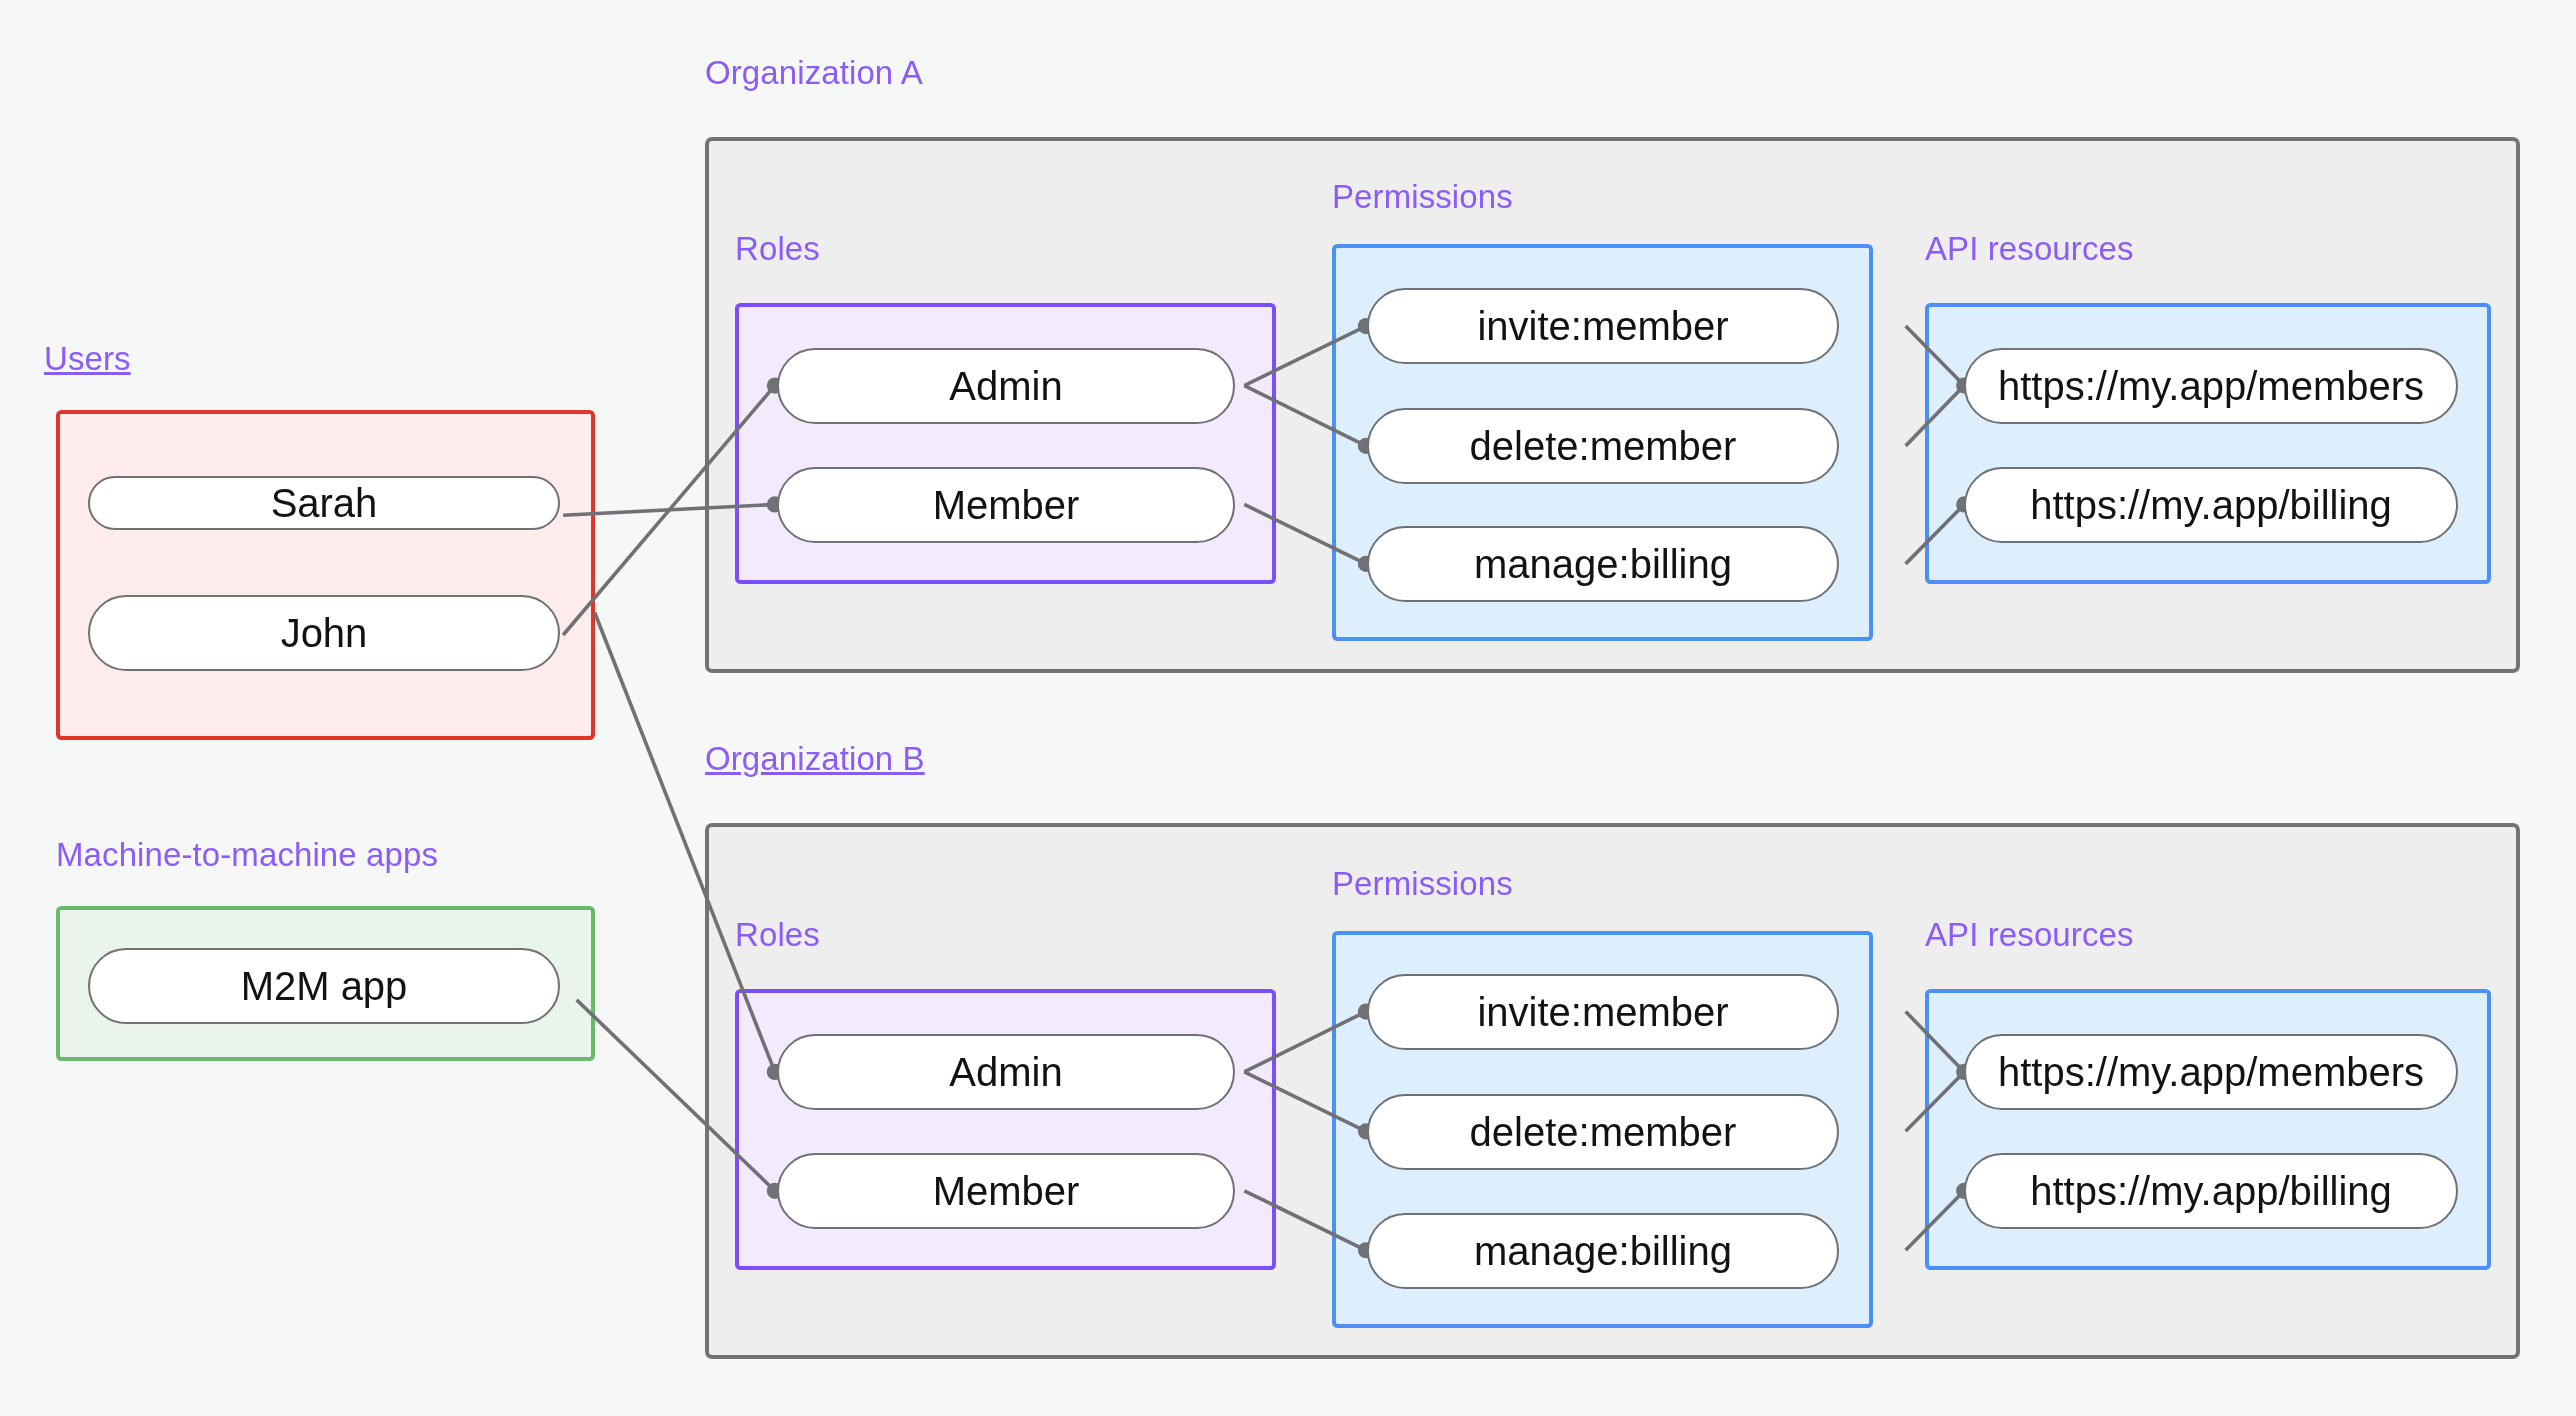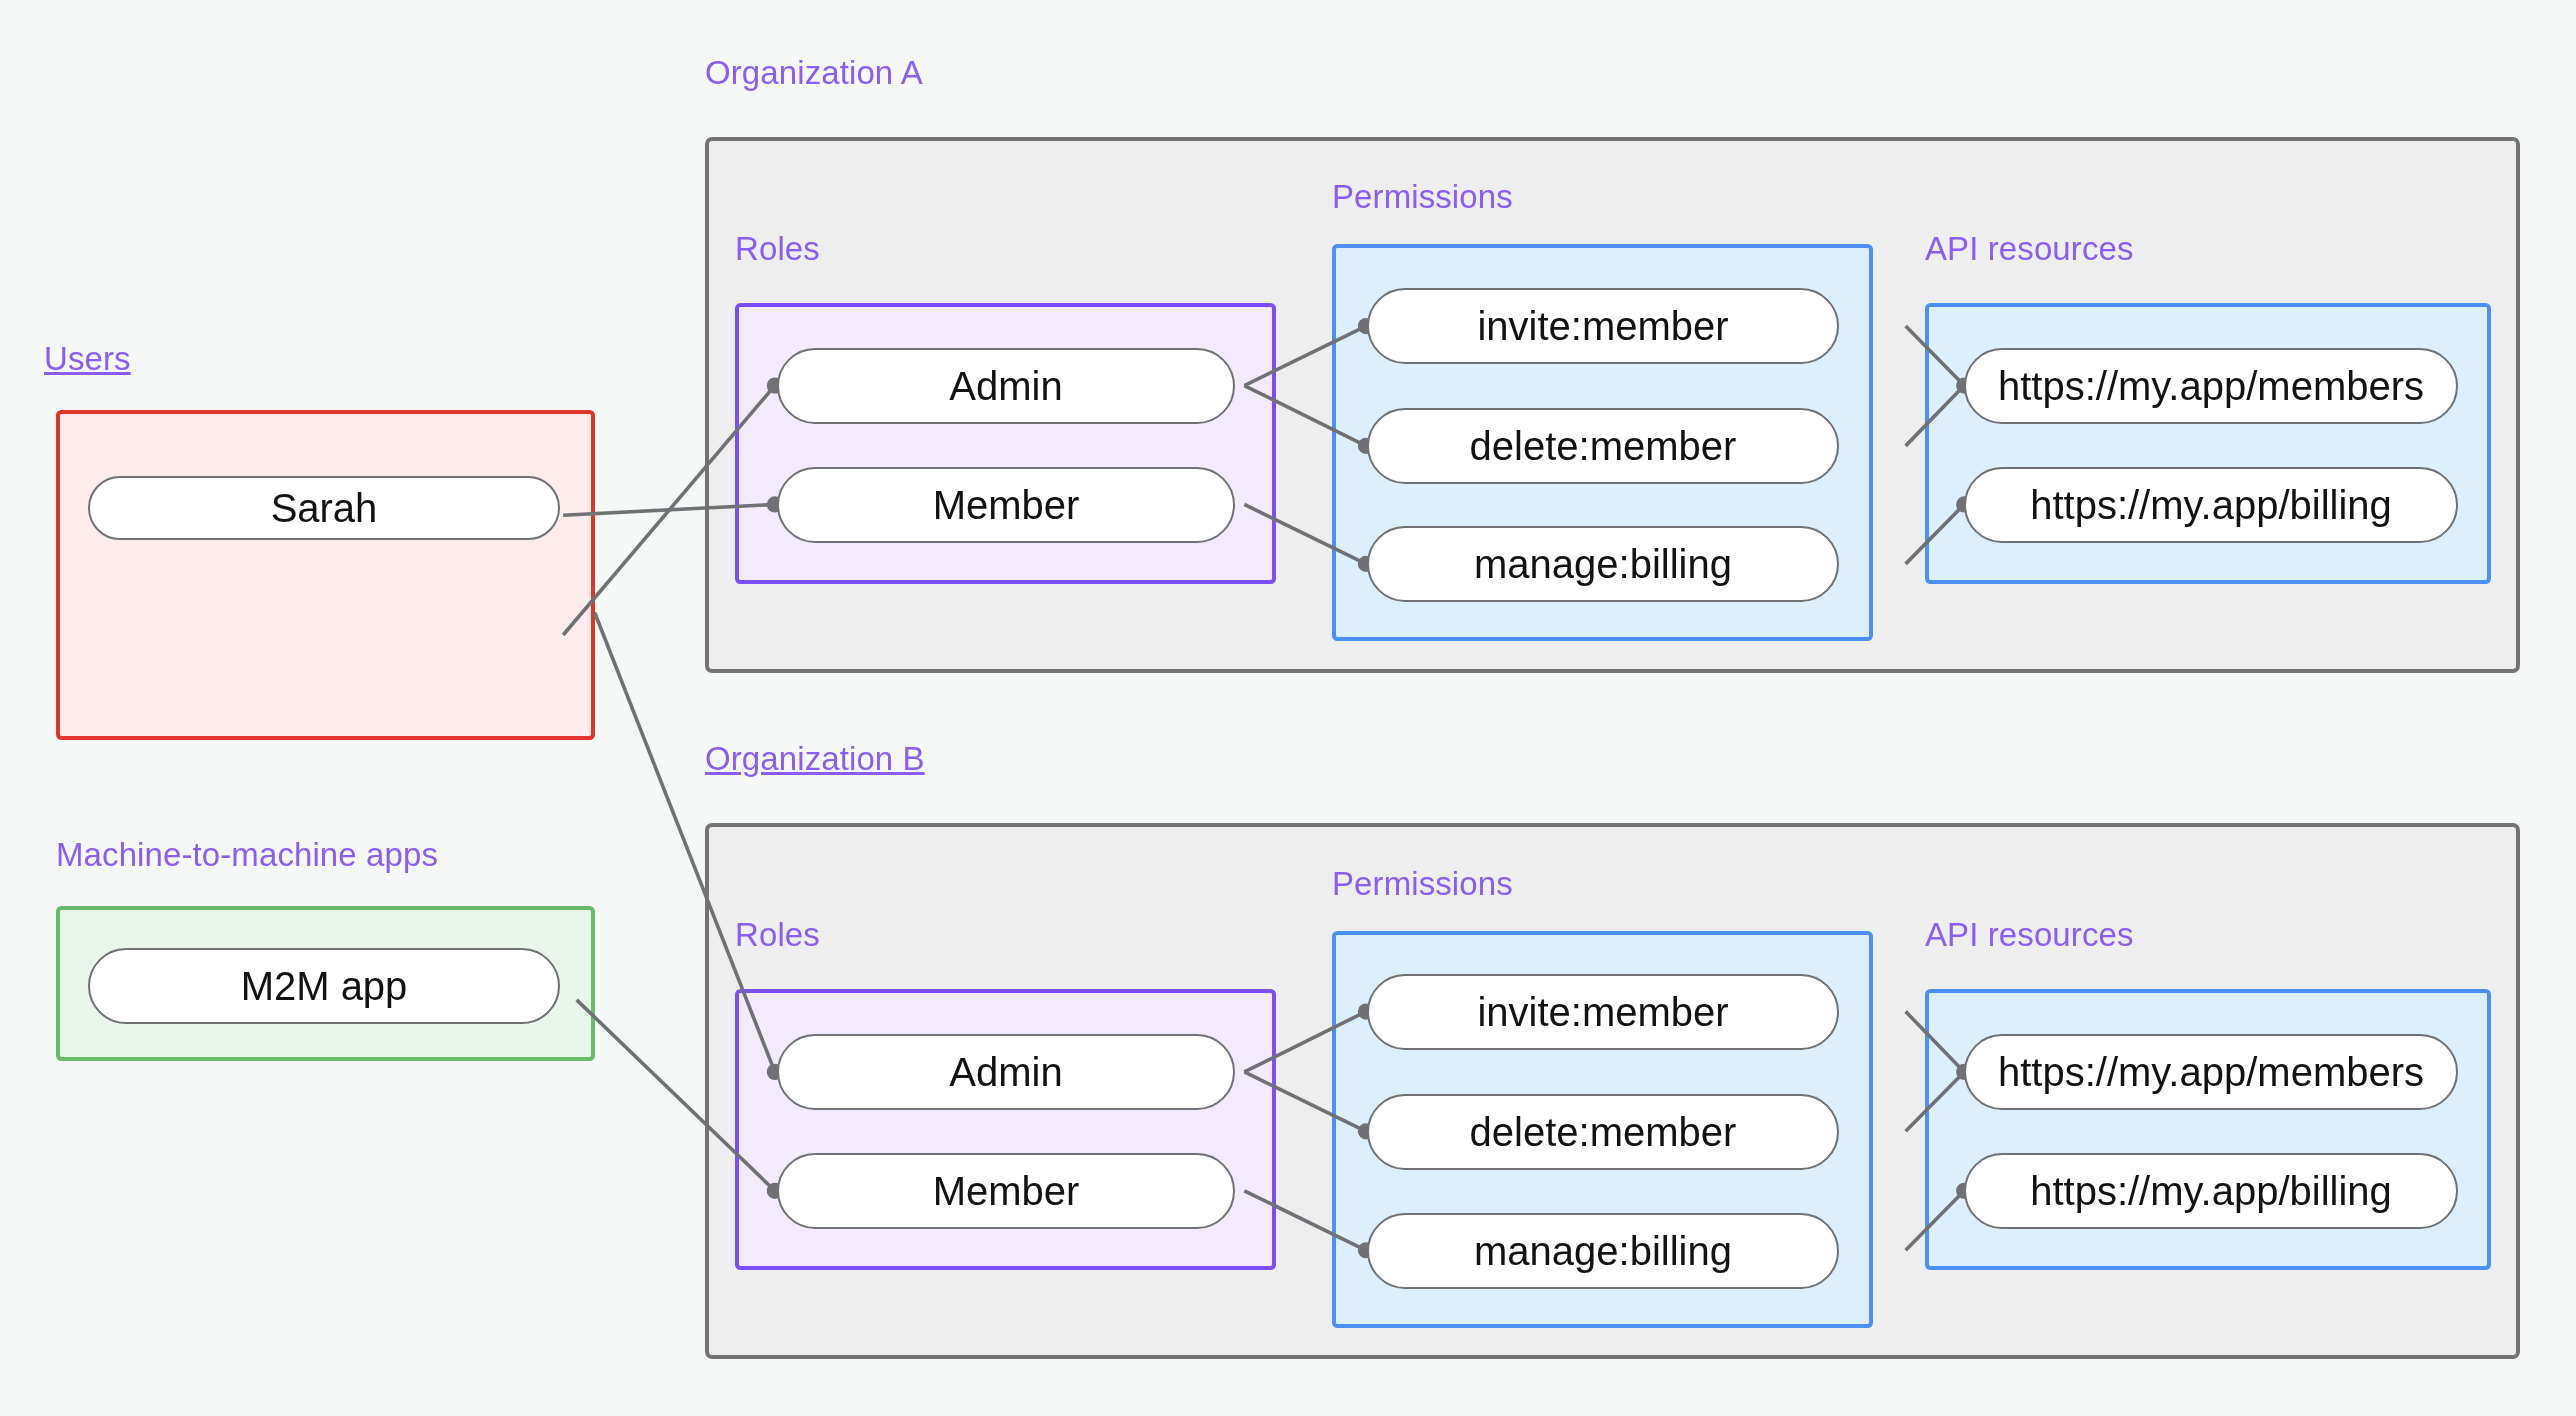--- a/index.html
+++ b/index.html
@@ -109,21 +109,22 @@
       <circle cx="1516" cy="1123" r="9"></circle>
       <circle cx="1516" cy="1256" r="9"></circle>
       <circle cx="1516" cy="1388" r="9"></circle>
       <circle cx="2180" cy="1190" r="9"></circle>
       <circle cx="2180" cy="1322" r="9"></circle>
     </g>
   </svg>
 
   <div class="caption" style="left:44px; top:342px;text-decoration:underline;">Users</div>
   <div class="box users" style="left:56px; top:410px; width:539px; height:330px;"></div>
-  <div class="pill" style="left:88px; top:476px; width:472px; height:64px;">Sarah</div>
+  <div class="pill" style="left:88px; top:476px; width:472px; height:54px;">Sarah</div>
+  <div class="pill" style="left:88px; top:595px; width:472px; height:76px;">John</div>
 
   <div class="caption" style="left:56px; top:838px;">Machine-to-machine apps</div>
   <div class="box m2m" style="left:56px; top:906px; width:539px; height:155px;"></div>
   <div class="pill" style="left:88px; top:941px; width:472px; height:76px;margin-top:7px;">M2M app</div>
 
   <div class="caption" style="left:705px; top:56px;">Organization A</div>
   <div class="box org" style="left:705px; top:137px; width:1815px; height:536px;"></div>
 
   <div class="caption" style="left:735px; top:232px;">Roles</div>
   <div class="box roles" style="left:735px; top:303px; width:541px; height:281px;"></div>

